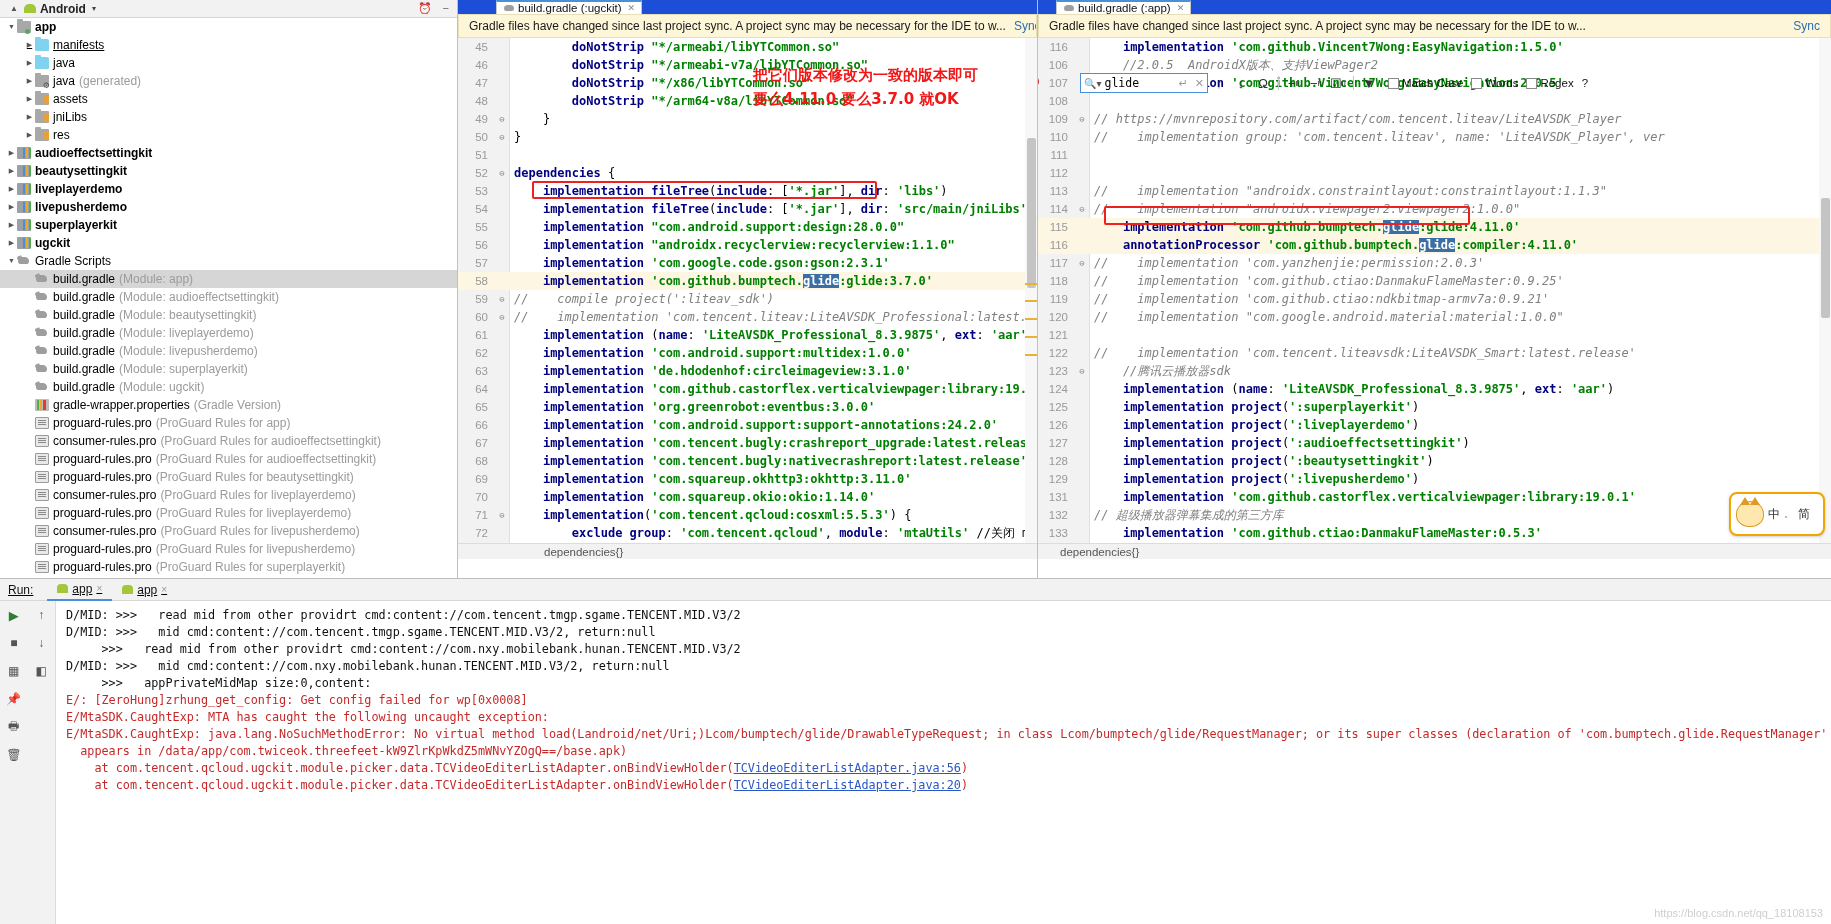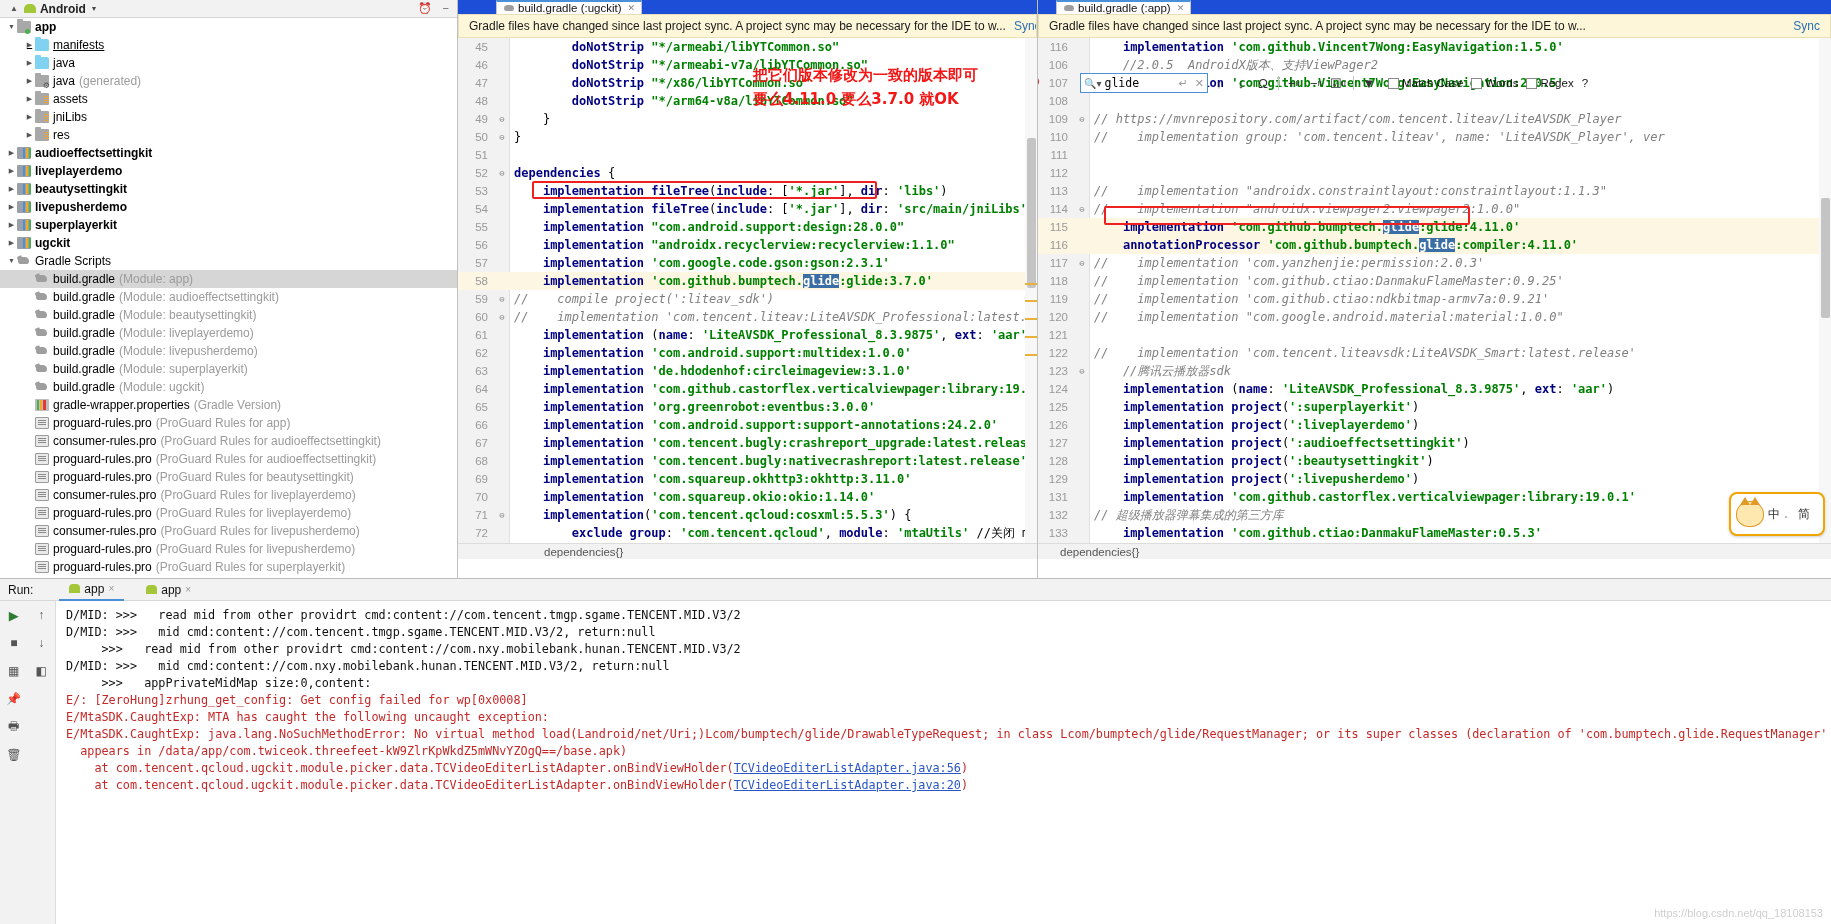--- a/index.html
+++ b/index.html
@@ -160,21 +160,21 @@
   }
   .sfield .ret { color:#9a9a9a; font-size:11px; margin-left:auto; }
   .sfield .clr { color:#9a9a9a; font-size:11px; margin-left:4px; }
   .sbtn { width:22px; height:20px; display:flex; align-items:center; justify-content:center; color:#333; font-size:13px; cursor:pointer;}
   .sdiv { width:1px; height:14px; background:#c4c4c4; margin:0 4px;}
   .chk { display:flex; align-items:center; gap:3px; font-size:11.5px; color:#111; margin-left:8px;}
   .chkbox { width:11px; height:11px; border:1px solid #8a8a8a; background:#fff; }
 
   
   .runpanel { position:absolute; left:0; top:578px; width:1831px; height:346px; background:#ffffff; border-top:1px solid #bdbdbd;}
-  .runhead { height:22px; background:#f2f2f2; display:flex; align-items:center; padding-left:8px; gap:12px; border-bottom:1px solid #d8d8d8;}
+  .runhead { height:22px; background:#f2f2f2; display:flex; align-items:center; padding-left:8px; gap:0; border-bottom:1px solid #d8d8d8;text-decoration:underline;}
   .runhead .rlabel { font-size:12px; color:#111; margin-right:14px; }
   .rtab { display:flex; align-items:center; gap:4px; padding:0 10px; height:22px; font-size:12px; color:#111; }
   .rtab.active { border-bottom:2px solid #4a90d9; }
   .rtab .aico { width:11px; height:9px; background:#a4c639; border-radius:4px 4px 0 0; display:inline-block;}
   .rtab .xm { color:#999; font-size:10px; }
   .runbody { position:relative; height:324px; display:flex; }
   .runtools { width:56px; background:#f2f2f2; border-right:1px solid #dcdcdc; display:flex; }
   .tcol { width:28px; display:flex; flex-direction:column; align-items:center; padding-top:6px; gap:12px; }
   .tbtn { width:18px; height:16px; display:flex; align-items:center; justify-content:center; font-size:12px; color:#555; cursor:pointer;}
   .tbtn.play { color:#2e7d32; font-size:13px;}
@@ -255,26 +255,26 @@
             <span class="tlabel">res</span>
           </div>
           <div class="trow" style="padding-left: 6px;">
             <span class="arrow right"></span>
             <span class="ico module"></span>
             <span class="tlabel bold">audioeffectsettingkit</span>
           </div>
           <div class="trow" style="padding-left: 6px;">
             <span class="arrow right"></span>
             <span class="ico module"></span>
+            <span class="tlabel bold">beautysettingkit</span>
+          </div>
+          <div class="trow" style="padding-left: 6px;">
+            <span class="arrow right"></span>
+            <span class="ico module"></span>
             <span class="tlabel bold">liveplayerdemo</span>
-          </div>
-          <div class="trow" style="padding-left: 6px;">
-            <span class="arrow right"></span>
-            <span class="ico module"></span>
-            <span class="tlabel bold">beautysettingkit</span>
           </div>
           <div class="trow" style="padding-left: 6px;">
             <span class="arrow right"></span>
             <span class="ico module"></span>
             <span class="tlabel bold">livepusherdemo</span>
           </div>
           <div class="trow" style="padding-left: 6px;">
             <span class="arrow right"></span>
             <span class="ico module"></span>
             <span class="tlabel bold">superplayerkit</span>

